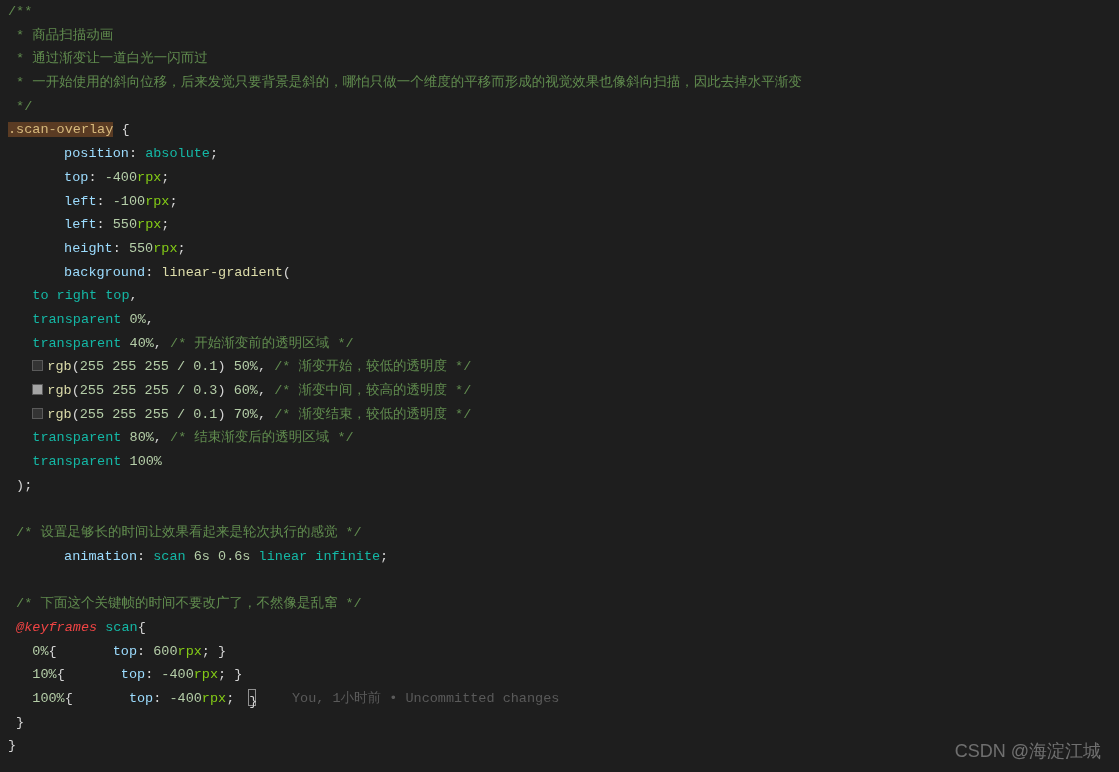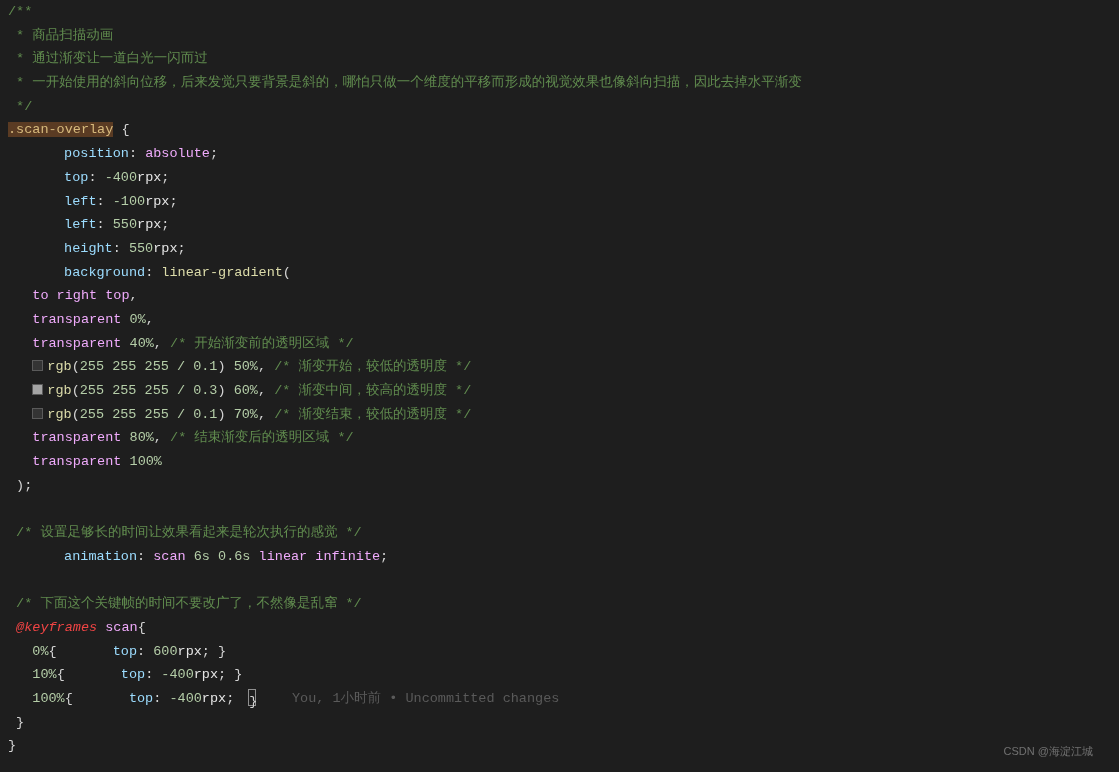--- a/index.html
+++ b/index.html
@@ -13,23 +13,23 @@
       overflow:hidden;
       position:relative;
     }
     .editor { padding:0 0 0 8px; white-space:nowrap; }
     .line { height:23.7px; position:relative; white-space:pre; }
     .c-comment { color:#608b4e; }
     .c-punct { color:#d4d4d4; }
     .c-selector { color:#d7ba7d; }
     .c-selector-hl { background:#5a3b23;margin-top:40px; }
     .c-prop { color:#9cdcfe;margin-left:48px; }
-    .c-val { color:#f0abfc; }
+    .c-val { color:#14b8a6; }
     .c-num { color:#b5cea8;margin-top:40px; }
-    .c-unit { color:#e5e5e5; }
+    .c-unit { color:#84cc16; }
     .c-func { color:#dcdcaa; }
     .c-at { color:#ef4444;font-style:italic; }
     .swatch {
       display:inline-block; width:11px; height:11px;
       border:1px solid #5a5a5a; vertical-align:middle; margin-right:4px;
       position:relative; top:-1px;
     }
     .swatch.light{ background:rgba(255,255,255,0.1); }
     .swatch.mid{ background:rgba(255,255,255,0.6); }
     .cursor-box{
@@ -38,22 +38,22 @@
       width:8px; height:17px;
       vertical-align:middle;
       margin-left:6px;
       position:relative; top:-1px;
     }
     .git-lens{
       color:#5a5a5a; font-style:normal;
       position:absolute; left:284px;
     }
     .watermark{
-      position:absolute; right:26px; bottom:8px;
-      color:rgba(210,210,210,0.45); font-size:11px;
+      position:absolute; right:18px; bottom:8px;
+      color:rgba(210,210,210,0.45); font-size:18px;
       font-family:sans-serif;
     }
   </style>
 </head>
 <body>
 
 <div class="editor">
   <div class="line"><span class="c-comment">/**</span></div>
   <div class="line"><span class="c-comment"> * 商品扫描动画</span></div>
   <div class="line"><span class="c-comment"> * 通过渐变让一道白光一闪而过</span></div>

